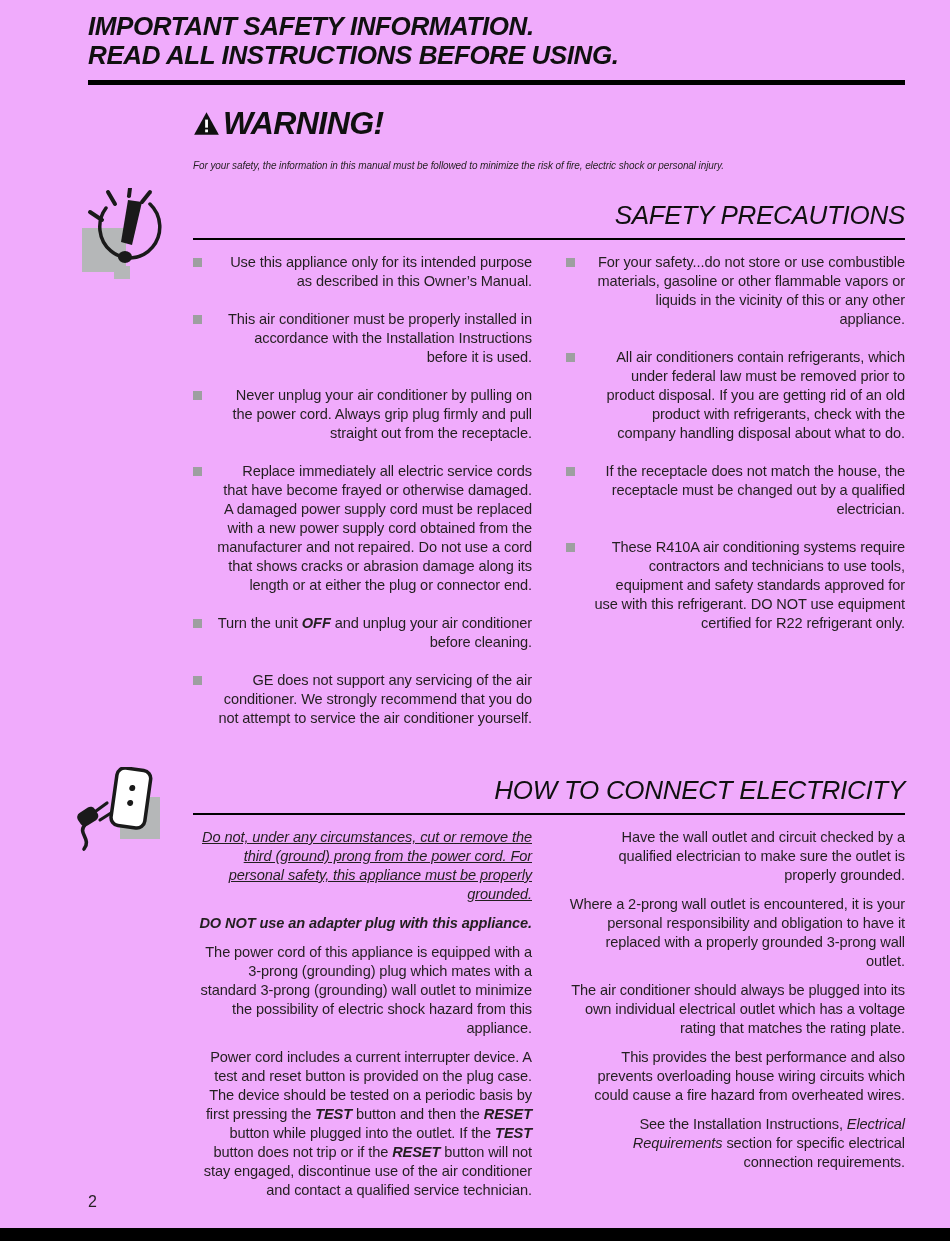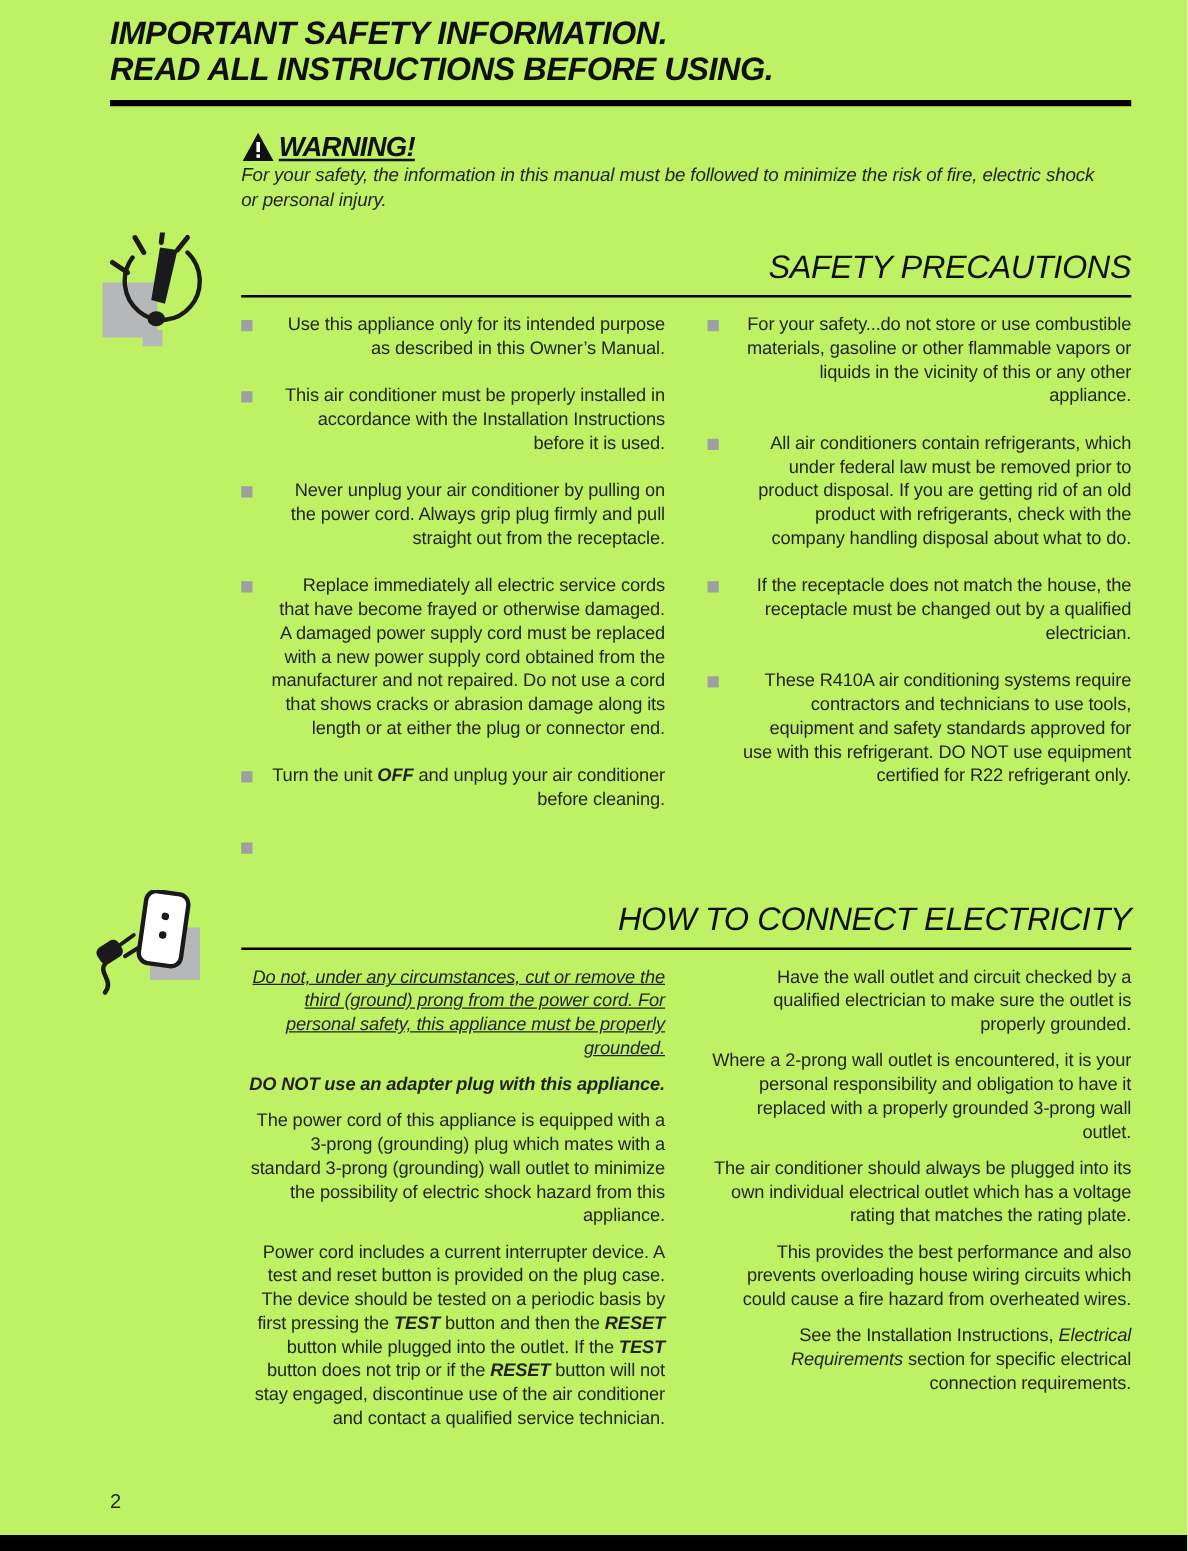--- a/index.html
+++ b/index.html
@@ -1,29 +1,29 @@
 <!DOCTYPE html>
 <html><head>
 <meta charset="utf-8">
 <style>
   html, body { margin:0; padding:0; background:#ffffff; }
   .page {
     position:relative; width:950px; height:1241px; margin:0 auto;
-    background:#bef264; overflow:hidden;
+    background:#f0abfc; overflow:hidden;
     font-family:"Liberation Sans", sans-serif; color:#231f20;
     letter-spacing:-0.1px;
   }
   .header { padding:12px 45px 0 88px; }
   .htitle { font-size:26px; font-weight:700; font-style:italic; line-height:1.13; letter-spacing:-0.4px; color:#101010; }
   .hrule { height:5px; background:#000; margin:9px 45px 0 88px; }
 
   .warning { margin:20px 60px 0 193px; }
-  .warn-title { display:flex; align-items:center; font-size:22px; font-weight:700; font-style:italic; letter-spacing:-0.6px; color:#101010;text-decoration:underline; }
+  .warn-title { display:flex; align-items:center; font-size:32px; font-weight:700; font-style:italic; letter-spacing:-0.6px; color:#101010; }
   .warn-icon { display:inline-flex; margin-right:3px; }
-  .warn-body { font-style:italic; font-size:15px; line-height:1.32; margin-top:0; max-width:705px; }
+  .warn-body { font-style:italic; font-size:10px; line-height:1.32; margin-top:17px; max-width:705px; }
 
   .block { display:flex; margin-top:28px;text-align:right; }
   .icon-cell { flex:0 0 193px; width:193px; position:relative; }
   .icon-cell .icon { position:absolute; left:76px; top:-12px; }
   .content { flex:1; margin-right:45px; min-width:0; }
   h2 { font-size:26px; font-style:italic; font-weight:400; letter-spacing:-0.3px; color:#101010;
        border-bottom:2.5px solid #000; padding-bottom:7px; margin:0; }
   .two-col { display:grid; grid-template-columns:1fr 1fr; column-gap:26px; margin-top:13px;gap:34px; }
 
   .item { display:flex; margin-bottom:9px; }
@@ -102,20 +102,21 @@
           <div class="item">
             <span class="bullet"></span>
             <p class="itext">Replace immediately all electric service cords that have become frayed or otherwise damaged. A damaged power supply cord must be replaced with a new power supply cord obtained from the manufacturer and not repaired. Do not use a cord that shows cracks or abrasion damage along its length or at either the plug or connector end.</p>
           </div>
           <div class="item">
             <span class="bullet"></span>
             <p class="itext"><span>Turn the unit </span><strong class="bi">OFF</strong><span> and unplug your air conditioner before cleaning.</span></p>
           </div>
           <div class="item">
             <span class="bullet"></span>
+            <p class="itext">GE does not support any servicing of the air conditioner. We strongly recommend that you do not attempt to service the air conditioner yourself.</p>
           </div>
         </div>
 
         <div class="col">
           <div class="item">
             <span class="bullet"></span>
             <p class="itext">For your safety...do not store or use combustible materials, gasoline or other flammable vapors or liquids in the vicinity of this or any other appliance.</p>
           </div>
           <div class="item">
             <span class="bullet"></span>

